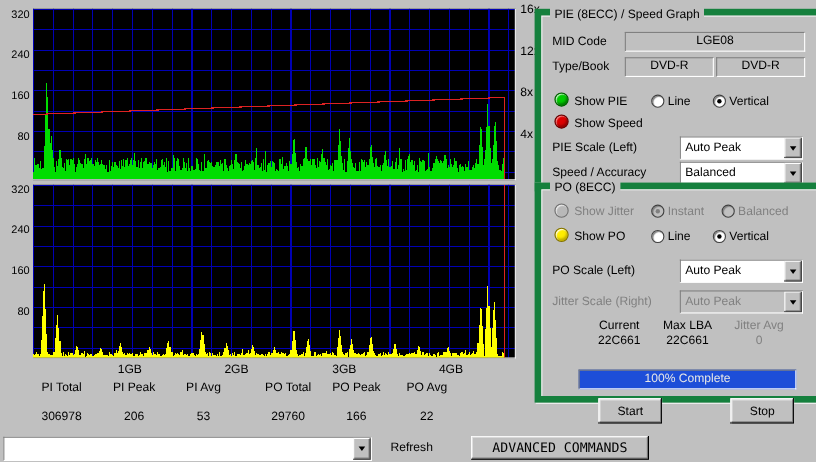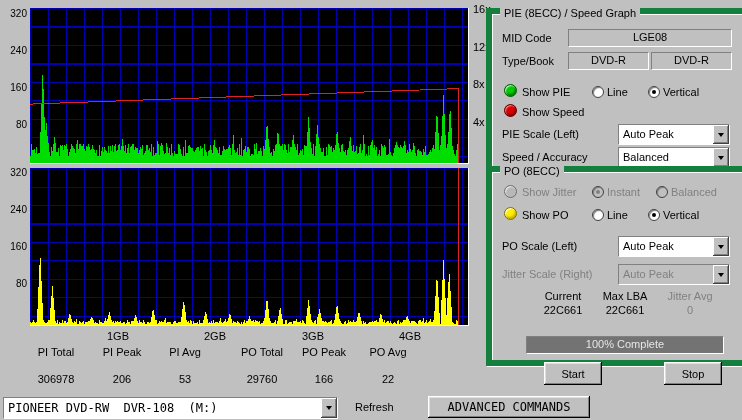--- a/index.html
+++ b/index.html
@@ -42,21 +42,21 @@
     border:1px solid #404040;box-shadow:inset 1px 1px 1px #808080;}
   .radio.checked::after{content:"";position:absolute;left:3px;top:3px;width:4px;height:4px;border-radius:50%;background:#000;}
   .radio.disabled{background:#c0c0c0;}
   .radio.disabled.checked::after{background:#808080;}
   .led{position:absolute;width:11px;height:11px;border-radius:50%;}
   .led-green{background:#00cc00;border:1px solid #005800;box-shadow:inset 1px 1px 1px rgba(255,255,255,.75),inset -1px -2px 2px rgba(0,70,0,.6);}
   .led-red{background:#dd0000;border:1px solid #600000;box-shadow:inset 1px 1px 1px rgba(255,190,190,.7),inset -1px -2px 2px rgba(90,0,0,.6);}
   .led-yellow{background:#ffee00;border:1px solid #807000;box-shadow:inset 1px 1px 1px rgba(255,255,255,.85),inset -1px -2px 2px rgba(130,110,0,.5);}
   .led-gray{background:#b8b8b8;border:1px solid #707070;box-shadow:inset 1px 1px 1px rgba(255,255,255,.7);}
   .gray{color:#808080;}
-  .progress{position:absolute;background:#737373;border:1px solid;border-color:#808080 #fff #fff #808080;
+  .progress{position:absolute;background:#1d4ed8;border:1px solid;border-color:#808080 #fff #fff #808080;
     color:#e6e6e6;text-align:center;line-height:15px;font-size:11px;}
   .mono{font-family:"DejaVu Sans Mono","Liberation Mono",monospace;}
 </style>
 </head>
 <body>
 
 <div class="screen">
 
   <div class="plot plot-top">
     <svg id="svg-pie" width="438" height="155">
@@ -189,21 +189,20 @@
     <div class="abs" style="left:102px;top:132px;width:62px;text-align:center">22C661</div>
     <div class="abs gray" style="left:166px;top:132px;width:64px;text-align:center">0</div>
 
     <div class="progress" style="left:34px;top:164px;width:196px;height:16px">100% Complete</div>
   </div>
 
   <button class="btn" style="left:664px;top:362px;width:58px;height:23px">Stop</button>
   <button class="btn" style="left:544px;top:362px;width:58px;height:23px">Start</button>
 
   <div class="combo" style="left:3px;top:397px;width:333px;height:20px">
-    <span class="combo-text mono" style="font-size:12px;top:3px">PIONEER DVD-RW  DVR-108  (M:)</span>
     <span class="combo-btn">
         <span class="arr"></span>
       </span>
   </div>
   <span class="abs" style="left:355px;top:401px">Refresh</span>
   <button class="btn mono" style="left:428px;top:396px;width:162px;height:22px;font-size:12px">ADVANCED COMMANDS</button>
 
 </div>
 
 </body></html>

